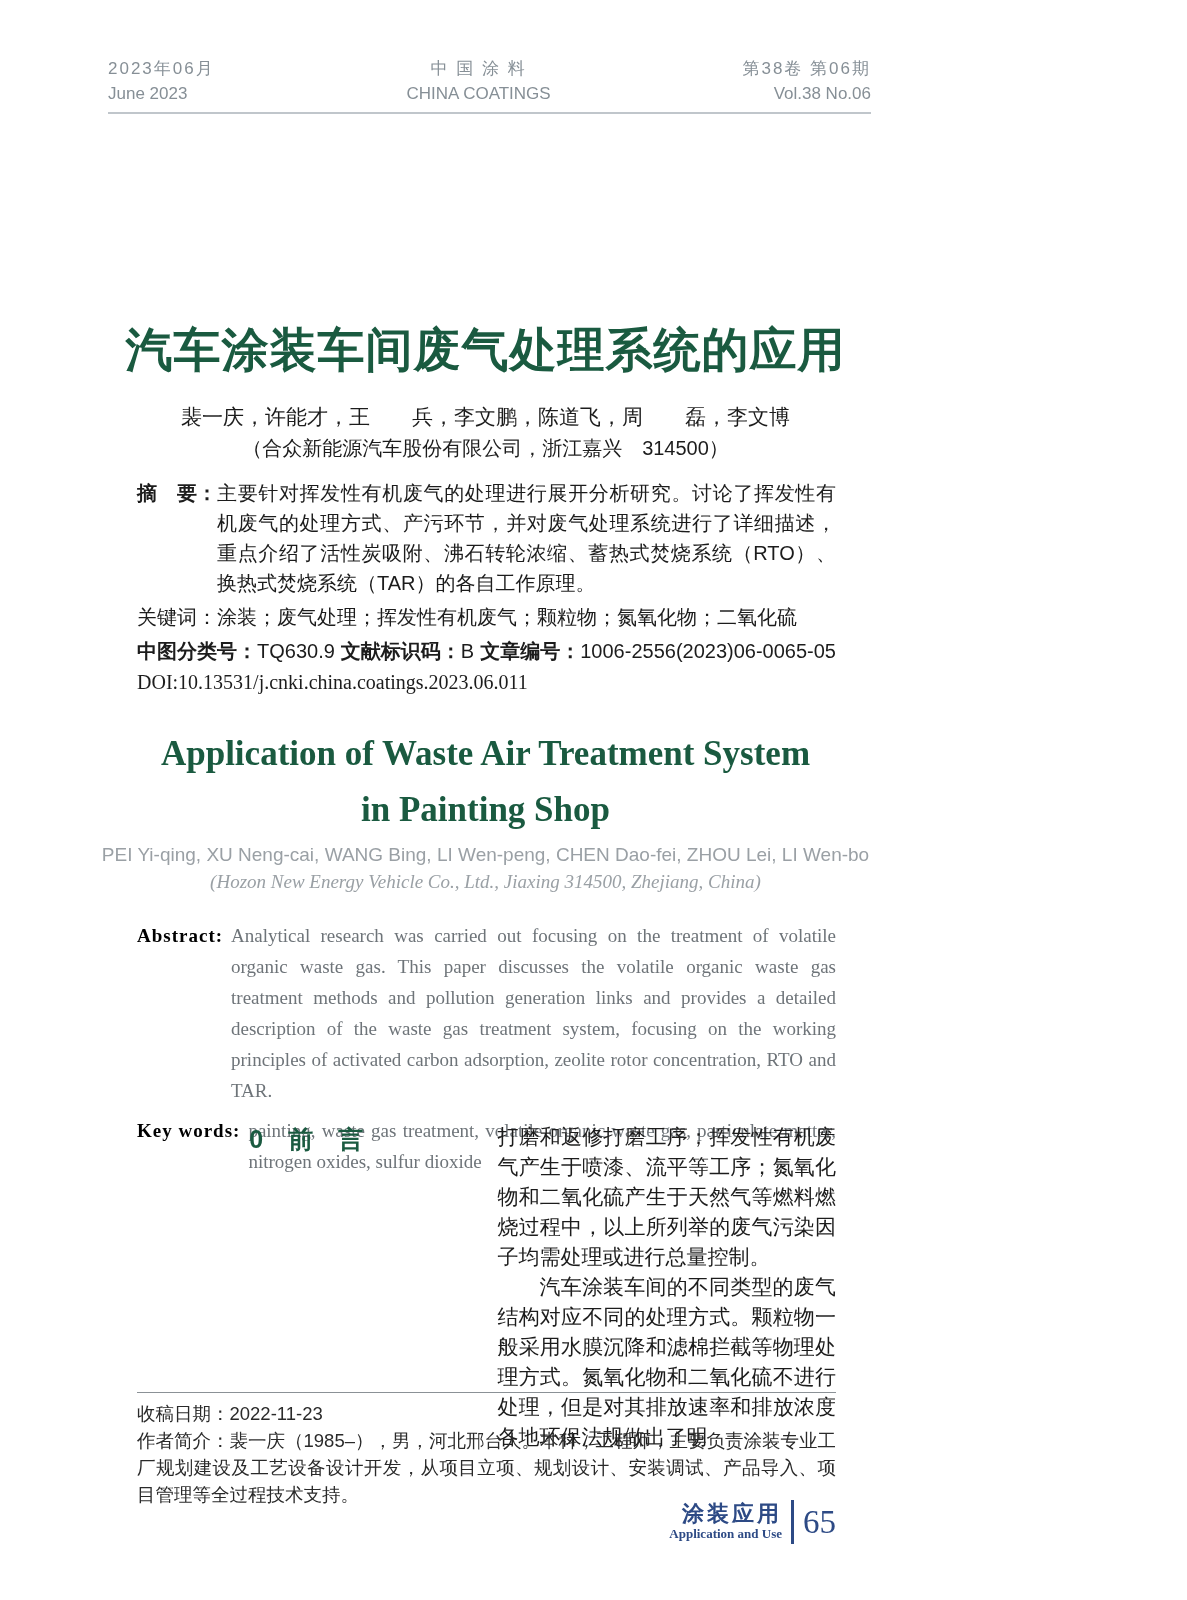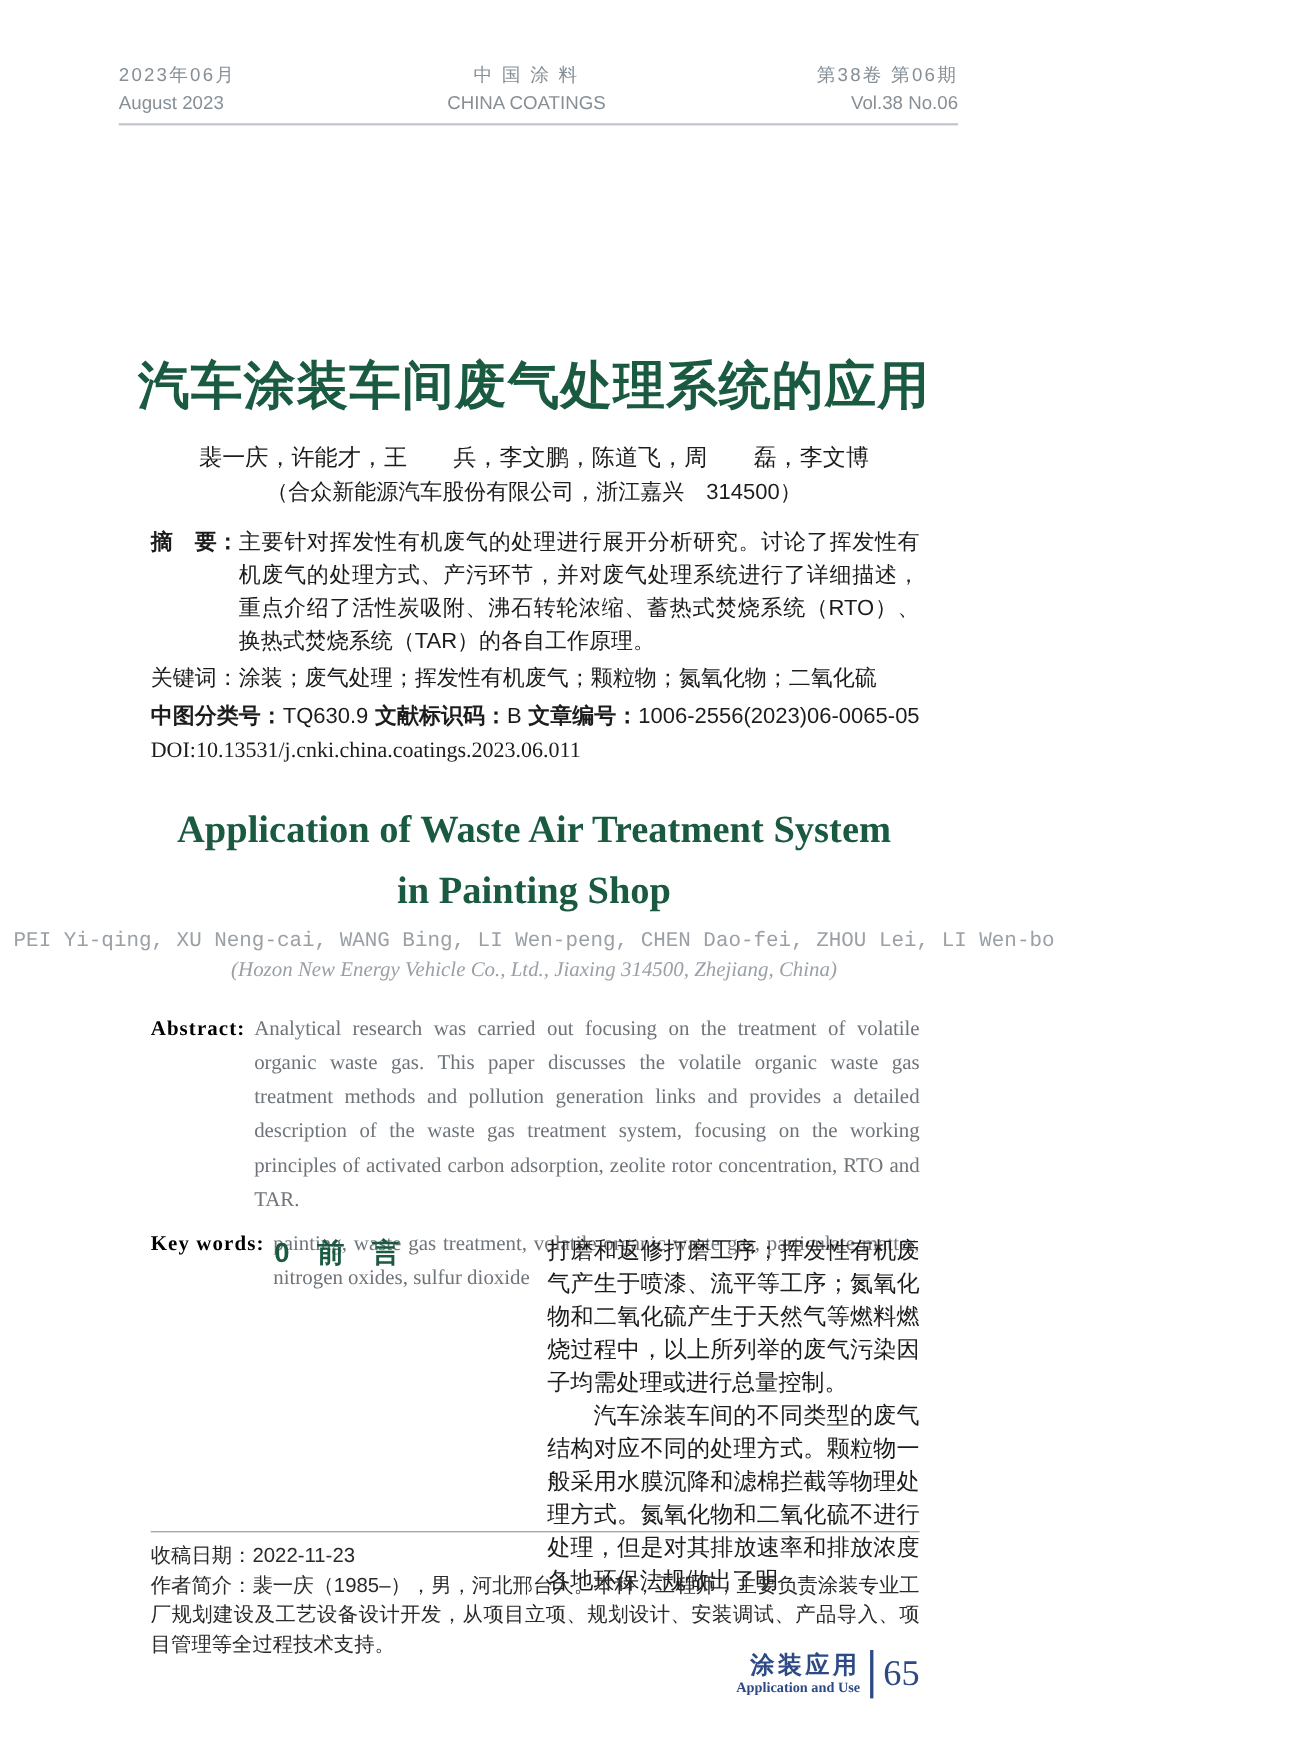--- a/index.html
+++ b/index.html
@@ -54,21 +54,21 @@
   }
   
   .title-en {
     position:absolute; left:0; right:0; top:726px;
     text-align:center; color:#1a5a40;
     font-family:"Liberation Serif", serif;
     font-size:35px; font-weight:bold; line-height:56px;
   }
   .authors-en {
     position:absolute; left:0; right:0; top:843px;
-    text-align:center; color:#9aa0a5; font-size:19px; line-height:24px;font-family:Liberation Mono, monospace;
+    text-align:center; color:#9aa0a5; font-size:19px; line-height:24px;
   }
   .affil-en {
     position:absolute; left:0; right:0; top:870px;
     text-align:center; color:#9aa0a5;
     font-family:"Liberation Serif", serif; font-style:italic;
     font-size:19px; line-height:24px;
   }
   .abs-en-block {
     position:absolute; left:137px; right:135px; top:920px;
     font-family:"Liberation Serif", serif; color:#6e7479;
@@ -119,21 +119,21 @@
   }
 </style>
 </head>
 <body>
 
 <div class="page">
 
   <div class="journal-header">
     <div class="hcol-left">
       <div class="cn">2023年06月</div>
-      <div>August 2023</div>
+      <div>June 2023</div>
     </div>
     <div class="hcol-center">
       <div class="cn">中 国 涂 料</div>
       <div>CHINA COATINGS</div>
     </div>
     <div class="hcol-right">
       <div class="cn">第38卷 第06期</div>
       <div>Vol.38 No.06</div>
     </div>
   </div>

